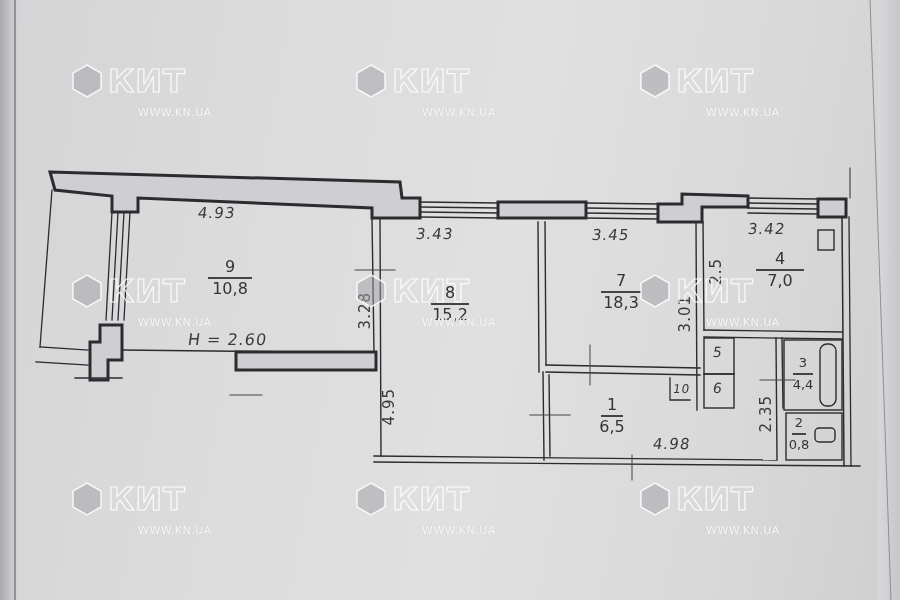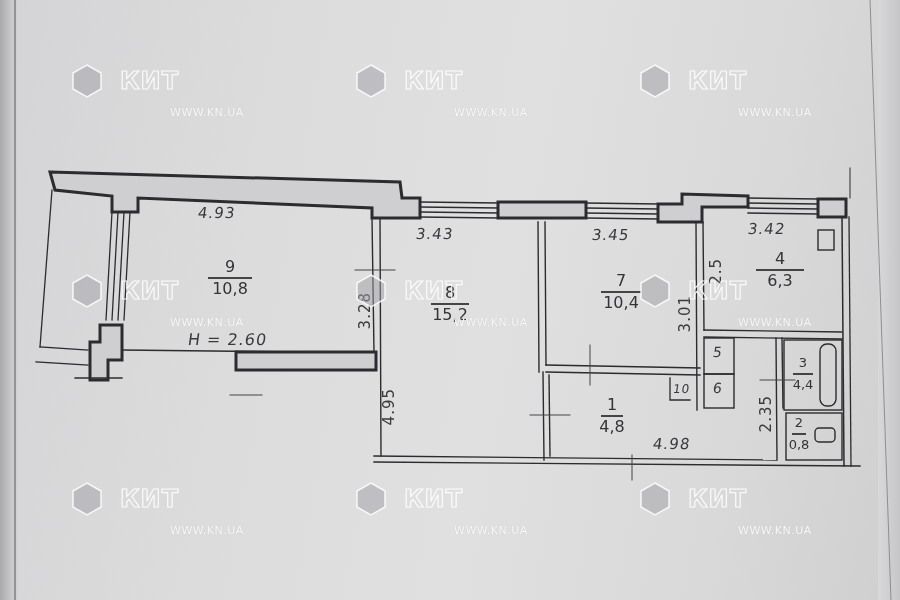--- a/index.html
+++ b/index.html
@@ -15,22 +15,22 @@
   svg.plan{position:absolute;left:0;top:0;}
   .lbl{position:absolute;font-family:"DejaVu Sans",sans-serif;color:#3a3a3e;font-size:15px;letter-spacing:1px;transform:skewX(-8deg);}
   .frac{position:absolute;text-align:center;color:#333338;font-size:16px;}
   .frac .num{display:block;line-height:18px;}
   .frac .bar{display:block;height:1.5px;background:#444;margin:1px auto;}
   .frac .den{display:block;line-height:18px;}
   .vert{writing-mode:vertical-rl;transform:rotate(180deg);}
   .wm{position:absolute;display:flex;flex-direction:column;}
   .wm .row{display:flex;align-items:center;}
   .wm .logo{width:34px;height:38px;position:relative;}
-  .wm .brand{font-size:24px;font-weight:bold;color:transparent;-webkit-text-stroke:1.2px rgba(255,255,255,.85);letter-spacing:1px;margin-left:16px;}
-  .wm .url{font-size:11px;color:rgba(255,255,255,.9);margin-top:6px;margin-left:100px;letter-spacing:.5px;text-shadow:0 0 1px #bbb;text-align:right;}
+  .wm .brand{font-size:32px;font-weight:bold;color:transparent;-webkit-text-stroke:1.2px rgba(255,255,255,.85);letter-spacing:1px;margin-left:4px;}
+  .wm .url{font-size:11px;color:rgba(255,255,255,.9);margin-top:6px;margin-left:68px;letter-spacing:.5px;text-shadow:0 0 1px #bbb;text-align:right;}
 </style>
 </head>
 <body>
 
 <div class="paper-edge-left"></div>
 <div class="paper-edge-right"></div>
 
 <svg class="plan" width="900" height="600" viewBox="0 0 900 600">
   <g stroke="#2c2c30" fill="none" stroke-linecap="square">
 
@@ -146,31 +146,31 @@
     <span class="den">10,8</span>
 </div>
 <div class="frac" style="left:425px;top:284px;width:50px;">
   <span class="num">8</span>
     <span class="bar" style="width:38px"></span>
     <span class="den">15,2</span>
 </div>
 <div class="frac" style="left:596px;top:272px;width:50px;">
   <span class="num">7</span>
     <span class="bar" style="width:40px"></span>
-    <span class="den">10,4</span>
+    <span class="den">18,3</span>
 </div>
 <div class="frac" style="left:752px;top:250px;width:56px;">
   <span class="num">4</span>
     <span class="bar" style="width:48px"></span>
-    <span class="den">6,3</span>
+    <span class="den">7,0</span>
 </div>
 <div class="frac" style="left:592px;top:396px;width:40px;">
   <span class="num">1</span>
     <span class="bar" style="width:22px"></span>
-    <span class="den">4,8</span>
+    <span class="den">6,5</span>
 </div>
 <div class="frac" style="left:786px;top:354px;width:34px;font-size:13px;">
   <span class="num">3</span>
     <span class="bar" style="width:20px"></span>
     <span class="den">4,4</span>
 </div>
 <div class="frac" style="left:784px;top:414px;width:30px;font-size:13px;">
   <span class="num">2</span>
     <span class="bar" style="width:14px"></span>
     <span class="den">0,8</span>

